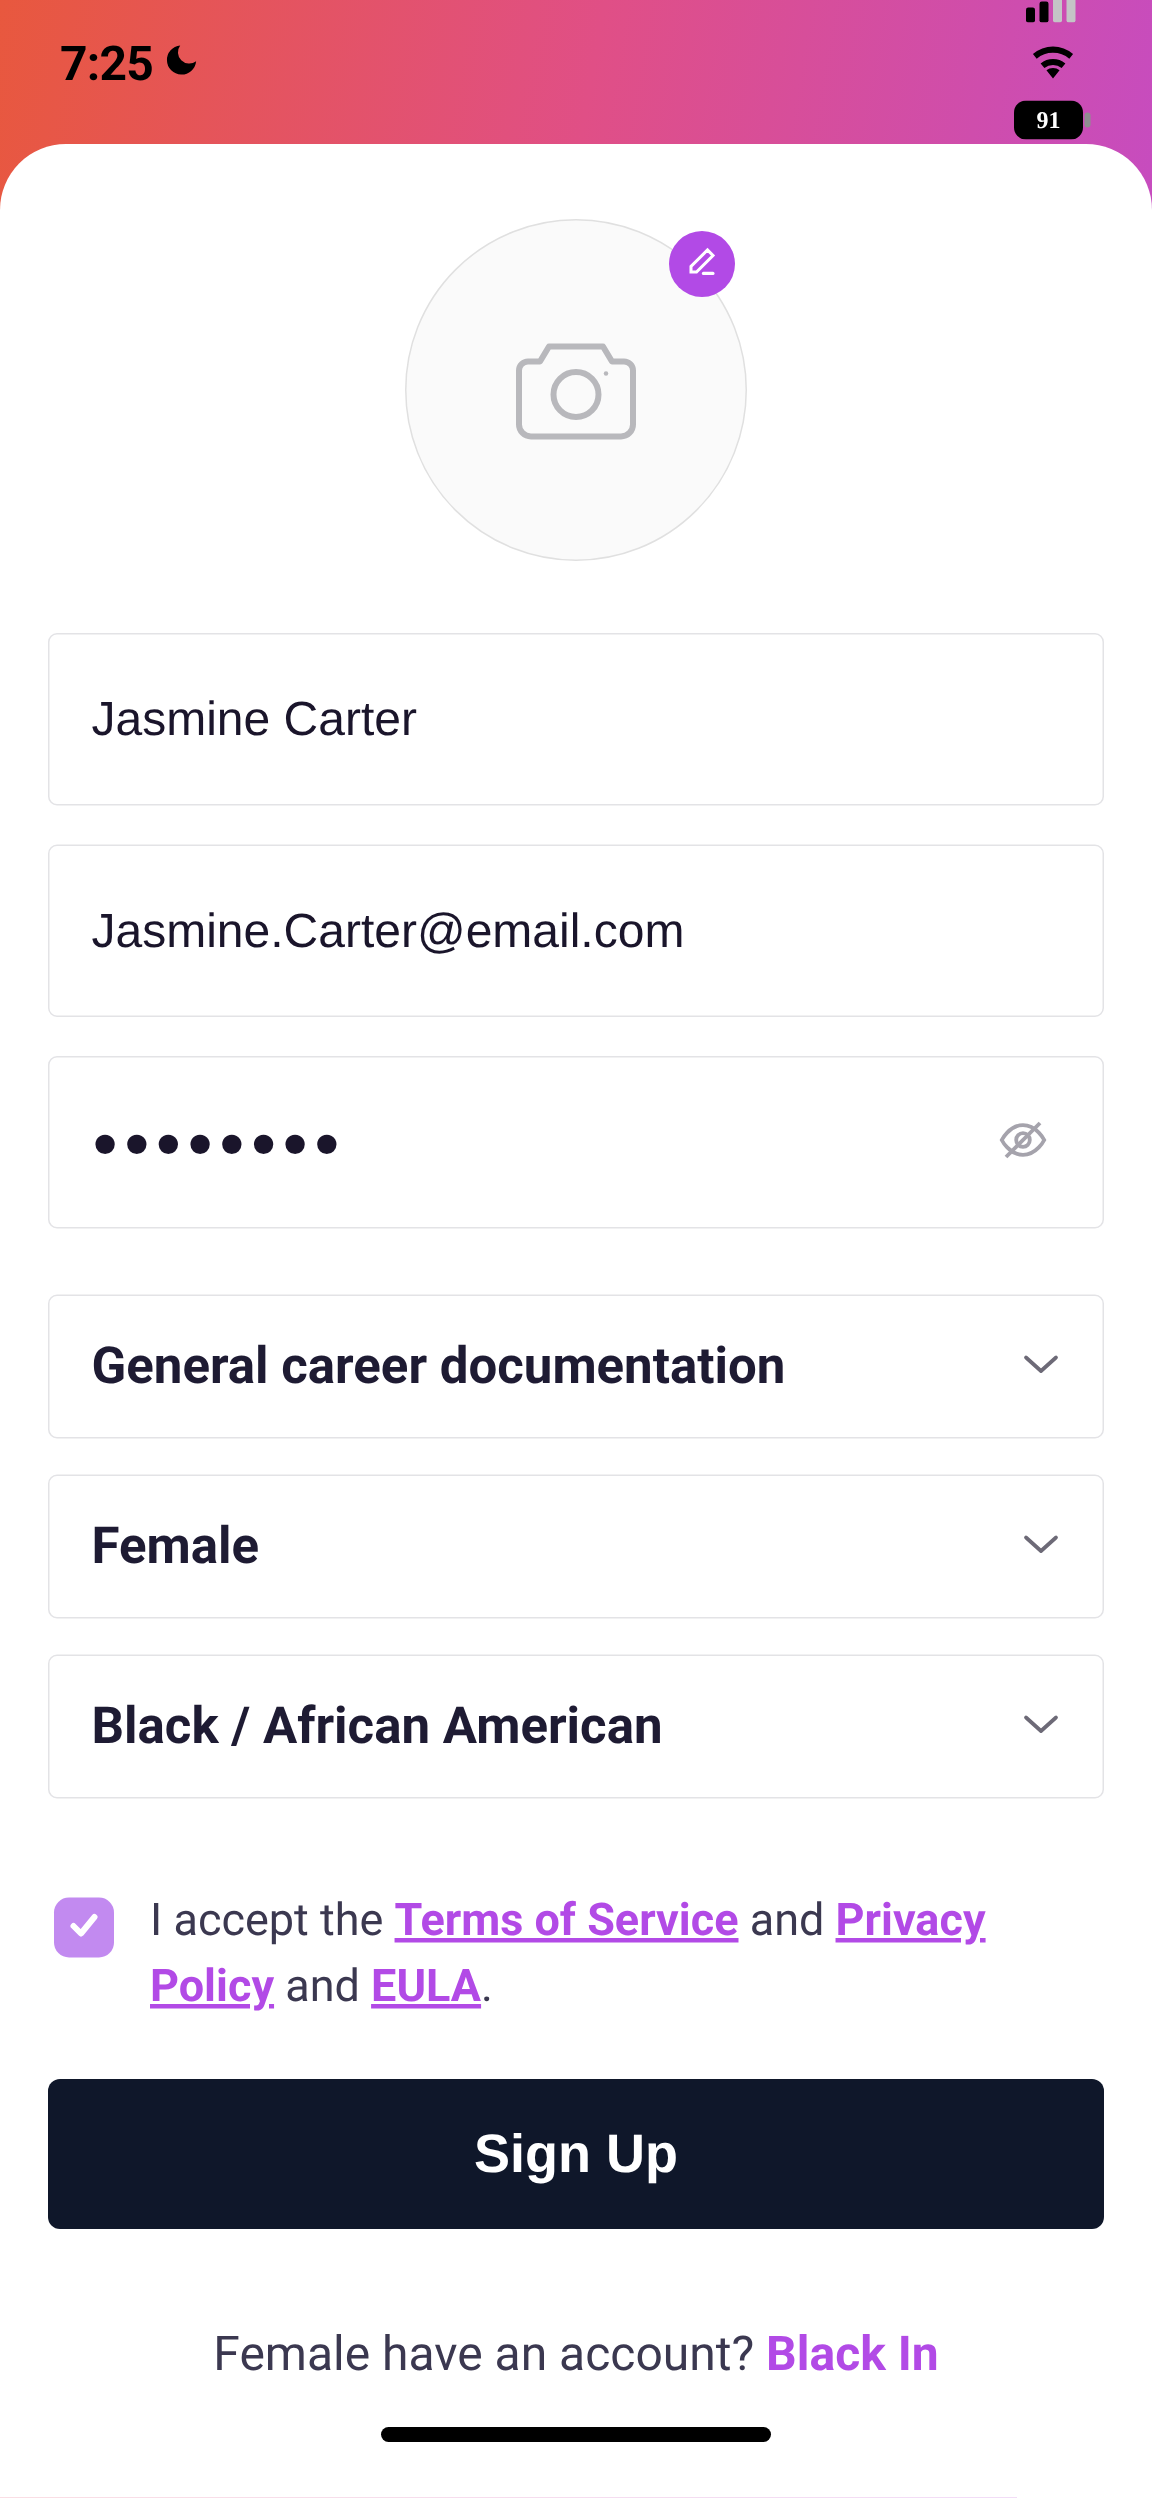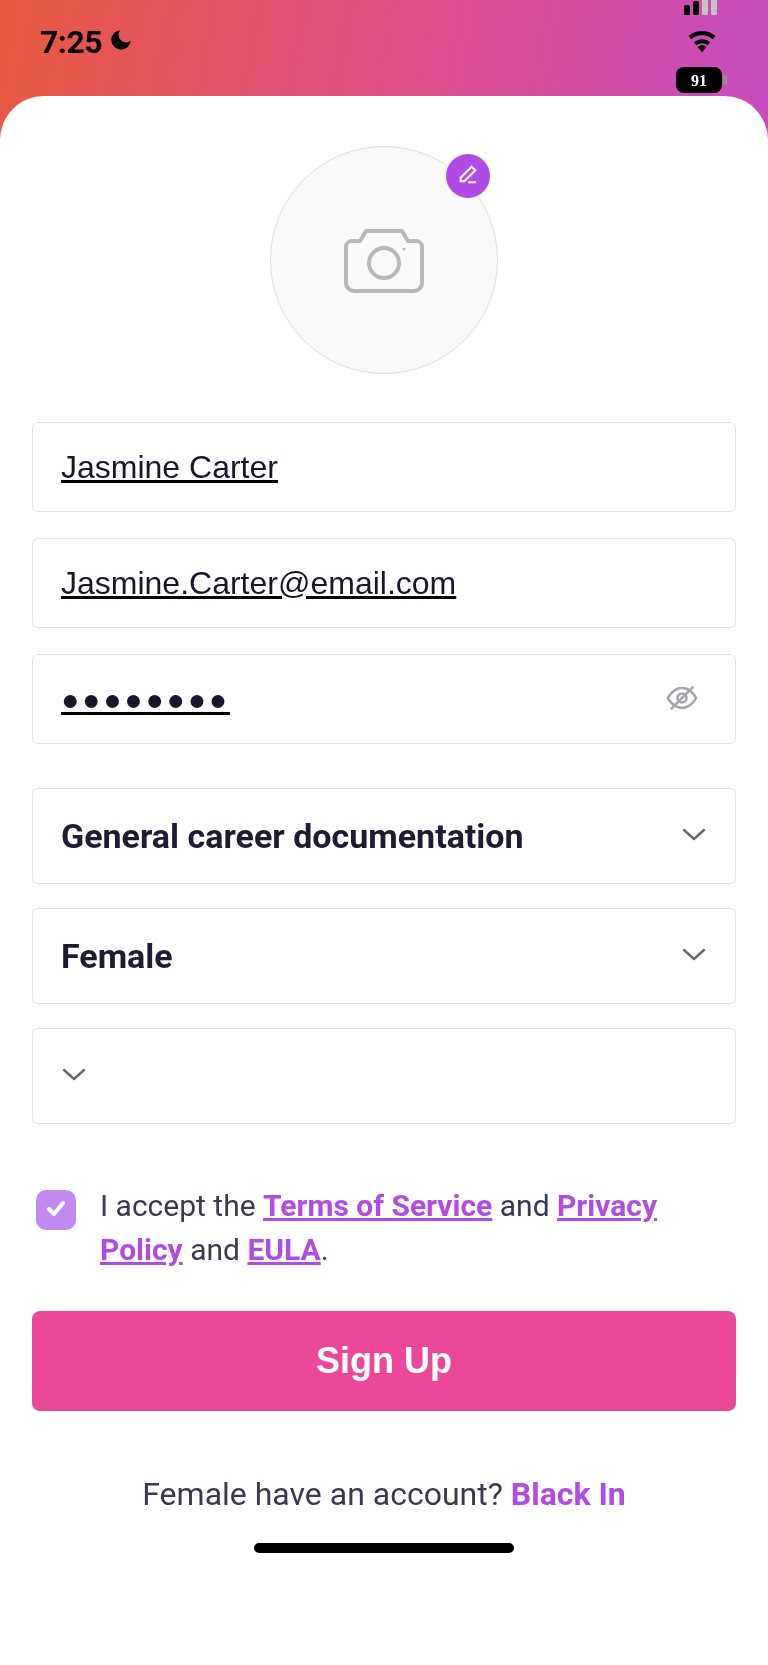--- a/index.html
+++ b/index.html
@@ -6,33 +6,33 @@
     html, body { width: 768px; height: 1665px; font-family: -apple-system, BlinkMacSystemFont, "Segoe UI", Roboto, sans-serif; overflow: hidden; }
     .screen { width: 768px; height: 1665px; background: linear-gradient(100deg, #e8583e 0%, #e04f86 38%, #b54ae6 100%); position: relative; }
     .status-bar { height: 84px; display: flex; align-items: center; justify-content: space-between; padding: 0 40px; }
     .status-left { display: flex; align-items: center; gap: 6px; }
     .status-time { font-size: 32px; font-weight: 700; color: #000; letter-spacing: -0.5px; }
     .status-right { display: flex; align-items: center; gap: 10px; flex-direction: column; }
     .card { position: absolute; top: 96px; left: 0; right: 0; bottom: 0; background: #fff; border-top-left-radius: 44px; border-top-right-radius: 44px; padding: 50px 32px 0; display: flex; flex-direction: column; }
     .avatar-wrap { position: relative; width: 228px; height: 228px; margin: 0 auto 48px; }
     .avatar-circle { width: 228px; height: 228px; border-radius: 50%; background: #fafafa; border: 1px solid #e0e0e0; display: flex; align-items: center; justify-content: center; }
     .edit-badge { position: absolute; top: 8px; right: 8px; width: 44px; height: 44px; border-radius: 50%; background: #b24ae6; display: flex; align-items: center; justify-content: center; cursor: pointer; }
-    .field { border: 1px solid #e3e3e6; border-radius: 6px; height: 90px; display: flex; align-items: center; padding: 0 28px; margin-bottom: 26px; text-decoration: underline; }
+    .field { border: 1px solid #e3e3e6; border-radius: 6px; height: 115px; display: flex; align-items: center; padding: 0 28px; margin-bottom: 26px; }
     .field input { border: none; outline: none; width: 100%; font-size: 32px; color: #1a152b; background: transparent; }
     .field input::placeholder { color: #9a97a3; }
     .password-field { position: relative; margin-bottom: 44px; }
     .password-dots { font-size: 30px; letter-spacing: 3px; color: #1a152b; flex: 1; font-weight: 700; }
     .eye-btn { background: none; border: none; cursor: pointer; padding: 8px; }
     .select-field { border: 1px solid #e3e3e6; border-radius: 6px; height: 96px; display: flex; align-items: center; justify-content: space-between; padding: 0 28px; margin-bottom: 24px; cursor: pointer; gap: 36px; }
     .select-label { font-size: 34px; font-weight: 700; color: #1e1b33; }
     .terms-row { display: flex; align-items: flex-start; gap: 24px; margin: 36px 4px 40px; }
     .checkbox { width: 40px; height: 40px; border-radius: 10px; background: #c28af0; display: flex; align-items: center; justify-content: center; flex-shrink: 0; margin-top: 6px; cursor: pointer; }
     .terms-text { font-size: 30px; line-height: 1.45; color: #3b3850; }
     .terms-text a { color: #b24ae6; font-weight: 700; text-decoration: underline; }
-    .signup-btn { height: 100px; border-radius: 8px; background: #ec4899; color: #fff; font-size: 36px; font-weight: 700; border: none; cursor: pointer; display: flex; align-items: center; justify-content: center; margin-bottom: 64px; }
+    .signup-btn { height: 100px; border-radius: 8px; background: #0f172a; color: #fff; font-size: 36px; font-weight: 700; border: none; cursor: pointer; display: flex; align-items: center; justify-content: center; margin-bottom: 64px; }
     .signin-row { text-align: center; font-size: 32px; color: #3b3850; margin-bottom: 30px; }
     .signin-link { color: #b24ae6; font-weight: 700; cursor: pointer; }
     .home-indicator { width: 260px; height: 10px; background: #000; border-radius: 999px; margin: 0 auto; }
   </style>
 </head>
 <body>
 
 <div class="screen">
   <div class="status-bar">
     <div class="status-left">
@@ -121,20 +121,21 @@
     <div class="select-field">
       <span class="select-label">Female</span>
       <span>
         <svg width="26" height="16" viewBox="0 0 26 16" fill="none" stroke="#6d6a77" stroke-width="2.5" stroke-linecap="round" stroke-linejoin="round">
             <polyline points="3,4 13,13 23,4"></polyline>
           </svg>
       </span>
     </div>
 
     <div class="select-field">
+      <span class="select-label">Black / African American</span>
       <span>
         <svg width="26" height="16" viewBox="0 0 26 16" fill="none" stroke="#6d6a77" stroke-width="2.5" stroke-linecap="round" stroke-linejoin="round">
             <polyline points="3,4 13,13 23,4"></polyline>
           </svg>
       </span>
     </div>
 
     <div class="terms-row">
       <div class="checkbox">
         <span>

